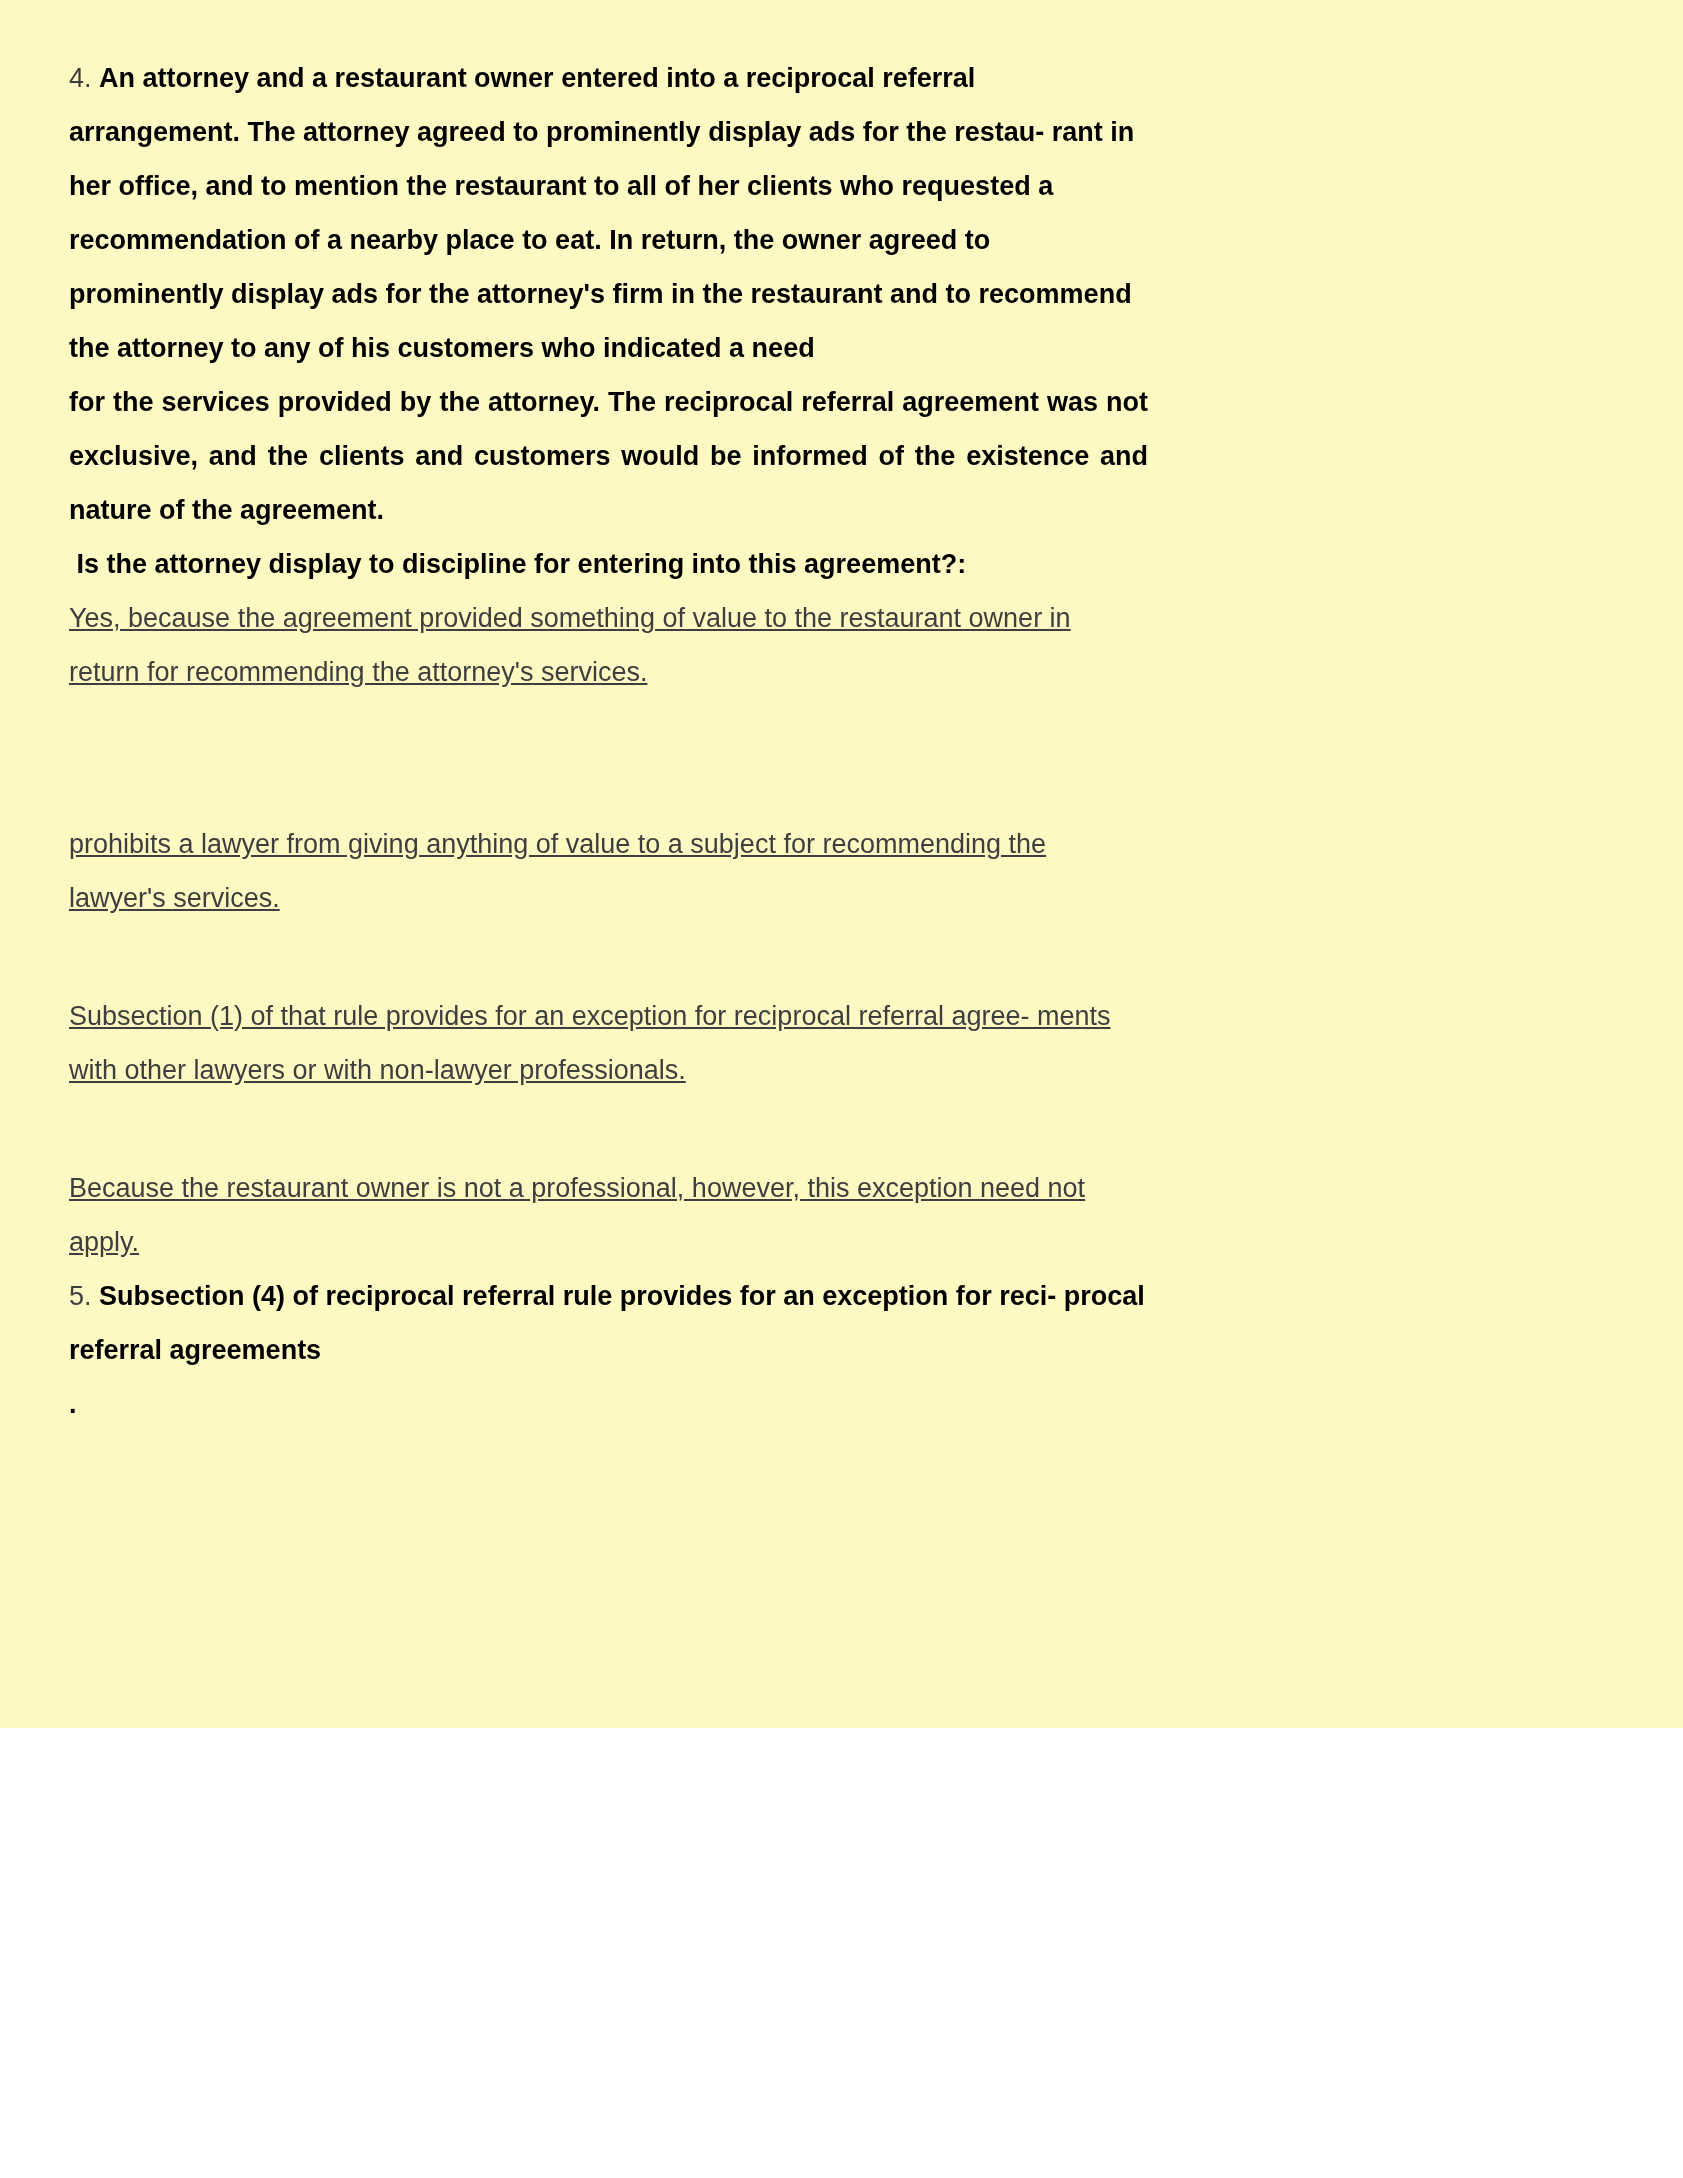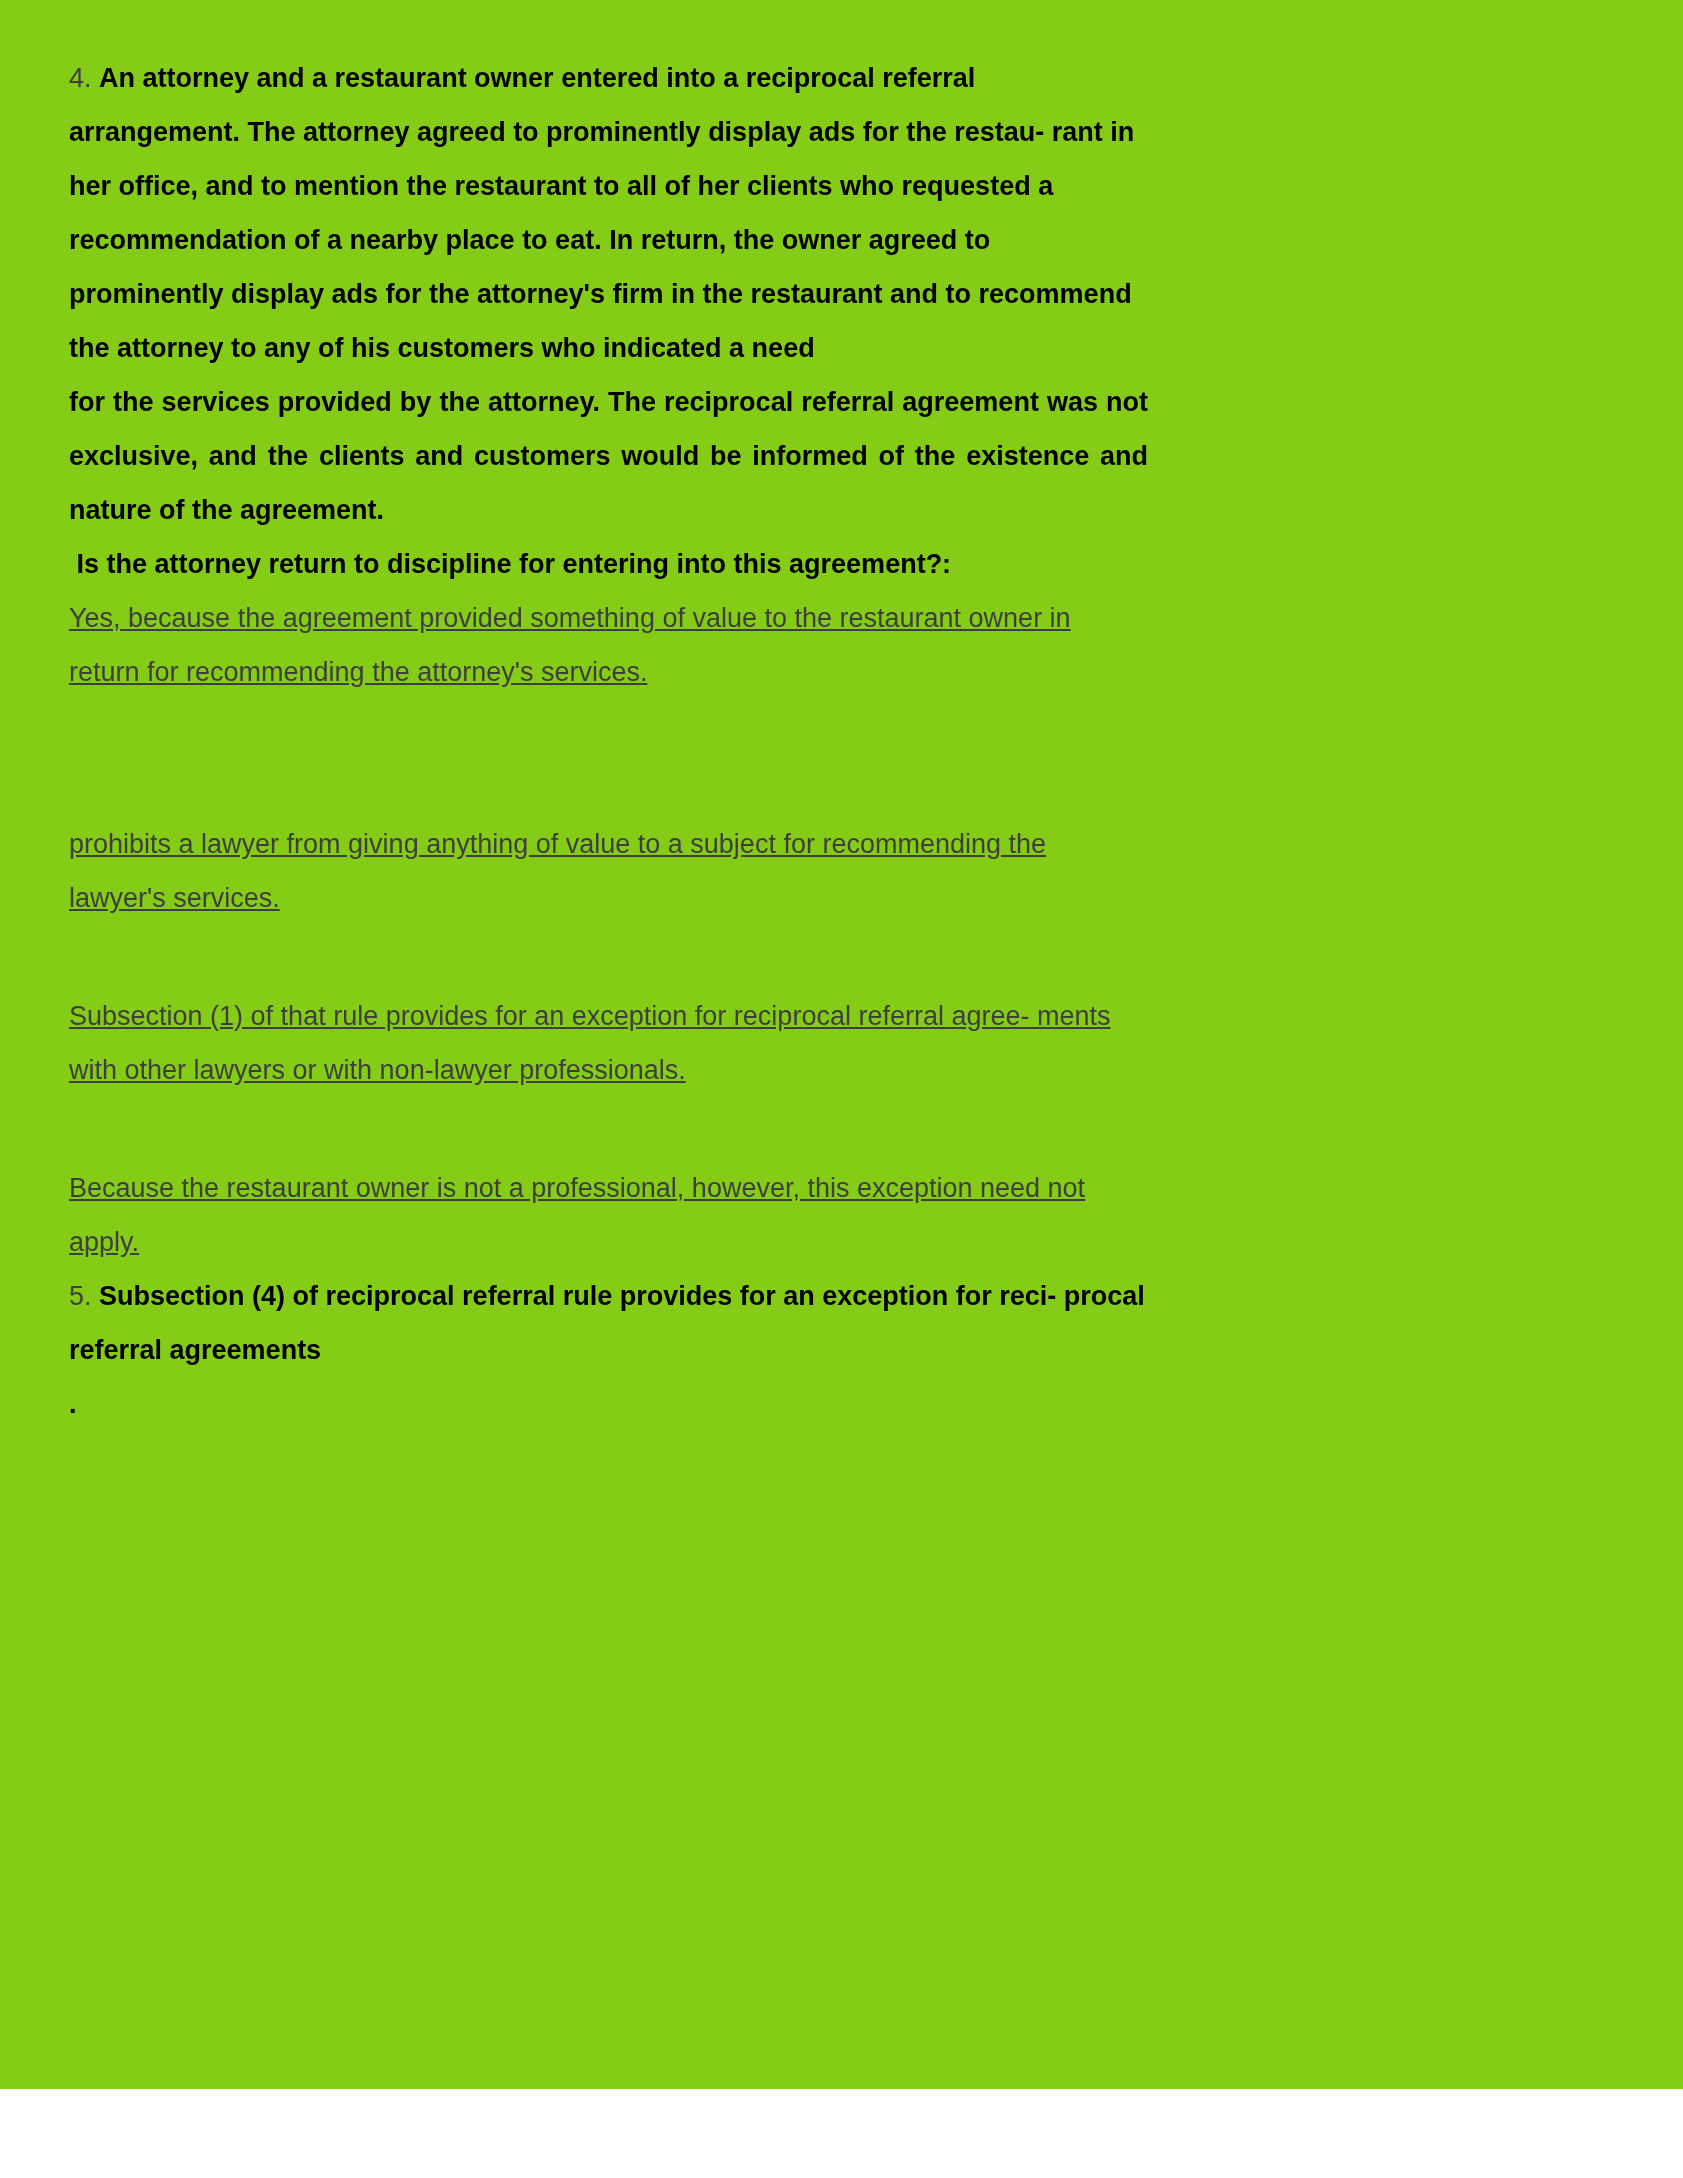--- a/index.html
+++ b/index.html
@@ -3,22 +3,22 @@
 <meta charset="utf-8">
 <style>
   html, body {
     margin: 0;
     padding: 0;
     background: #ffffff;
   }
   .page {
     position: relative;
     width: 1683px;
-    height: 2089px;
-    background: #84cc16;
+    height: 1728px;
+    background: #fef9c3;
     box-sizing: border-box;
     padding: 51px 0 16px 69px;
     font-family: "Liberation Sans", "DejaVu Sans", sans-serif;
     overflow: hidden;
   }
   .content {
     width: 1079px;
   }
   p {
     margin: 0;
@@ -55,21 +55,21 @@
 </head>
 <body>
 
 <div class="page">
   <div class="content">
 
     <p><span class="num">4. </span><span class="bold">An attorney and a restaurant owner entered into a reciprocal referral arrangement. The attorney agreed to prominently display ads for the restau- rant in her office, and to mention the restaurant to all of her clients who requested a recommendation of a nearby place to eat. In return, the owner agreed to prominently display ads for the attorney's firm in the restaurant and to recommend the attorney to any of his customers who indicated a need</span></p>
 
     <p class="bold justified">for the services provided by the attorney. The reciprocal referral agreement was not exclusive, and the clients and customers would be informed of the existence and nature of the agreement.</p>
 
-    <p class="bold prewrap"> Is the attorney return to discipline for entering into this agreement?:</p>
+    <p class="bold prewrap"> Is the attorney display to discipline for entering into this agreement?:</p>
 
     <p class="regular">Yes, because the agreement provided something of value to the restaurant owner in return for recommending the attorney's services.</p>
 
     <p class="regular gap-large">prohibits a lawyer from giving anything of value to a subject for recommending the lawyer's services.</p>
 
     <p class="regular gap-medium">Subsection (1) of that rule provides for an exception for reciprocal referral agree- ments with other lawyers or with non-lawyer professionals.</p>
 
     <p class="regular gap-medium">Because the restaurant owner is not a professional, however, this exception need not apply.</p>
 
     <p><span class="num">5. </span><span class="bold">Subsection (4) of reciprocal referral rule provides for an exception for reci- procal referral agreements</span></p>

